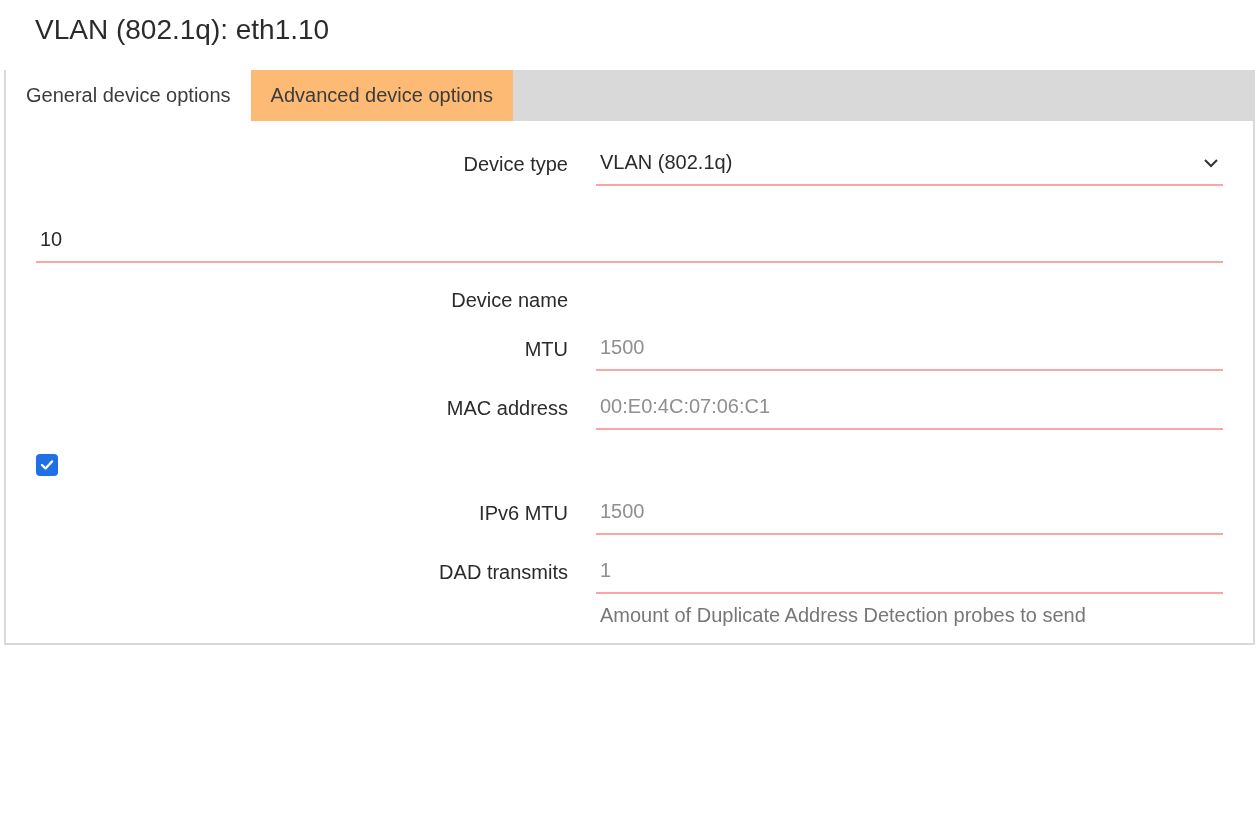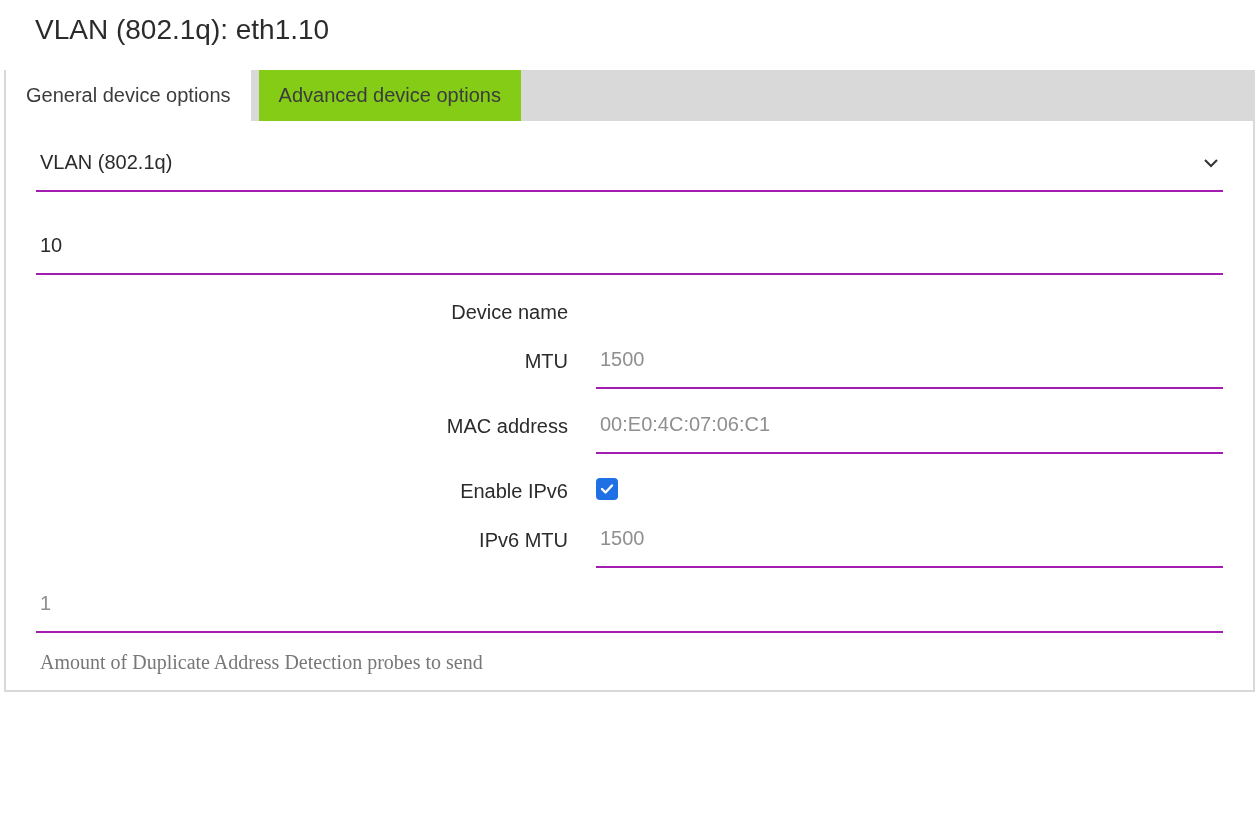--- a/index.html
+++ b/index.html
@@ -18,34 +18,33 @@
       margin-left: 27px;
     }
     .panel {
       border: 2px solid #d9d9d9;
       border-top: none;
       background: #ffffff;
     }
     .tabs {
       display: flex;
       background: #d9d9d9;
-      gap: 8px;
     }
     .tab {
       padding: 14px 20px 14px 20px;
       font-size: 20px;
       color: #3c3c3c;
       cursor: pointer;
       user-select: none;
     }
     .tab.active {
       background: #ffffff;
     }
     .tab:not(.active) {
-      background: #84cc16;
+      background: #fdba74;
     }
     .form {
       padding: 6px 30px 16px 30px;
     }
     .row {
       display: flex;
       align-items: flex-start;
       padding-top: 18px;
     }
     .row-label {
@@ -55,39 +54,38 @@
       padding-right: 28px;
       padding-top: 8px;
       font-size: 20px;
       color: #2b2b2b;
     }
     .row-field {
       flex-grow: 1;
       min-width: 0;
     }
     .field-line {
-      border-bottom: 2px solid #a21caf;
-      padding: 6px 4px 16px 4px;
+      border-bottom: 2px solid #fca5a5;
+      padding: 6px 4px 10px 4px;
       display: flex;
       align-items: center;
       min-height: 38px;
     }
     .field-line .value-text {
       font-size: 20px;
       color: #2b2b2b;
     }
     .field-line .placeholder-text {
       font-size: 20px;
       color: #8f8f8f;
     }
     .field-help {
       font-size: 20px;
       color: #777777;
-      padding: 18px 4px 0 4px;
-      font-family: Liberation Serif, serif;
+      padding: 10px 4px 0 4px;
     }
     .chev {
       margin-left: auto;
       padding-left: 8px;
       color: #333333;
       display: flex;
       align-items: center;
     }
     .chev svg { display: block; }
     .net-icon {
@@ -118,20 +116,21 @@
 
 <div class="panel">
   <div class="tabs">
     <div class="tab active">General device options</div>
     <div class="tab">Advanced device options</div>
   </div>
 
   <div class="form">
 
     <div class="row">
+      <div class="row-label">Device type</div>
       <div class="row-field">
         <div class="field-line">
           <span class="value-text">VLAN (802.1q)</span>
           <span class="chev">
             <svg width="16" height="16" viewBox="0 0 16 16">
                 <path d="M2 5 L8 11 L14 5" fill="none" stroke="#333" stroke-width="2"></path>
               </svg>
           </span>
         </div>
       </div>
@@ -165,40 +164,40 @@
       <div class="row-label">MAC address</div>
       <div class="row-field">
         <div class="field-line">
           <span class="placeholder-text">00:E0:4C:07:06:C1</span>
         </div>
       </div>
     </div>
 
 
     <div class="row">
-      <div class="row-label">Enable IPv6</div>
       <div class="row-field">
         <div class="checkbox">
           <svg width="14" height="14" viewBox="0 0 14 14">
               <path d="M2 7 L5.5 10.5 L12 3.5" fill="none" stroke="#ffffff" stroke-width="2.4" stroke-linecap="round" stroke-linejoin="round"></path>
             </svg>
         </div>
       </div>
     </div>
 
     <div class="row">
       <div class="row-label">IPv6 MTU</div>
       <div class="row-field">
         <div class="field-line">
           <span class="placeholder-text">1500</span>
         </div>
       </div>
     </div>
 
     <div class="row">
+      <div class="row-label">DAD transmits</div>
       <div class="row-field">
         <div class="field-line">
           <span class="placeholder-text">1</span>
         </div>
         <div class="field-help">Amount of Duplicate Address Detection probes to send</div>
       </div>
     </div>
 
   </div>
 </div>

